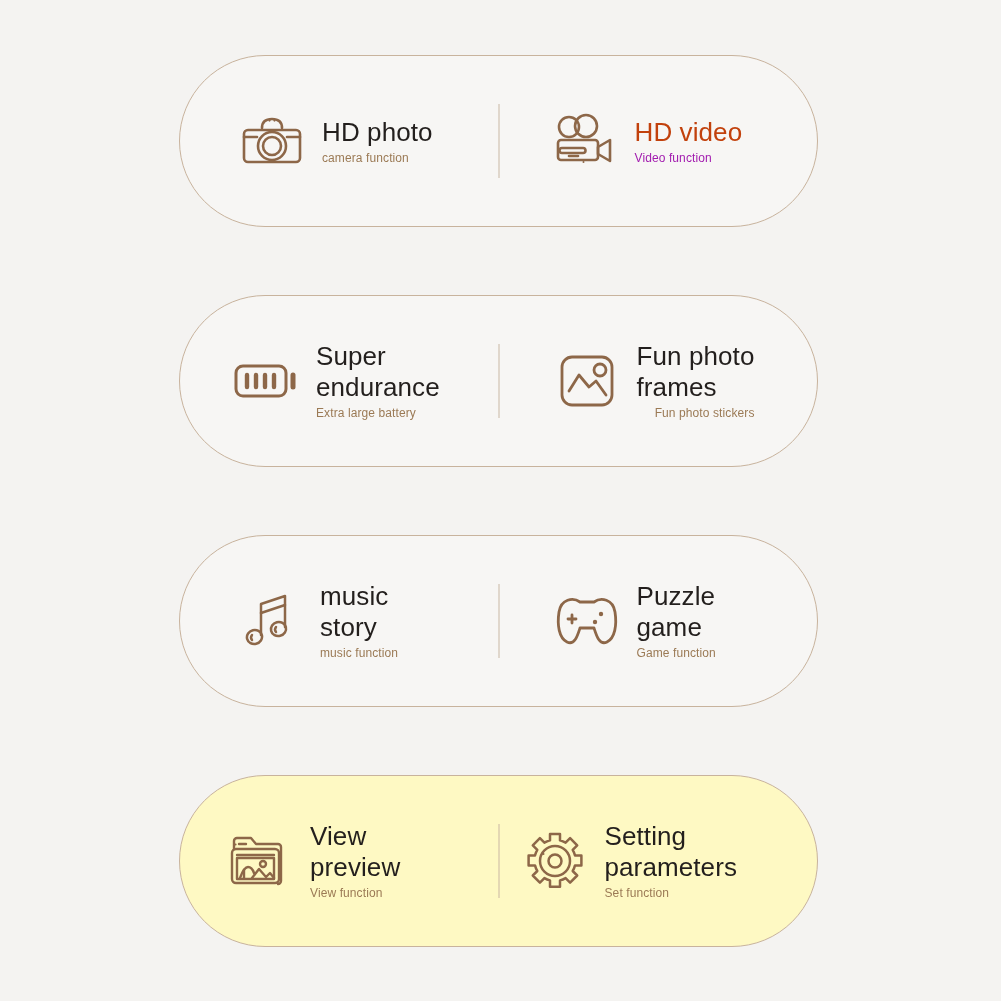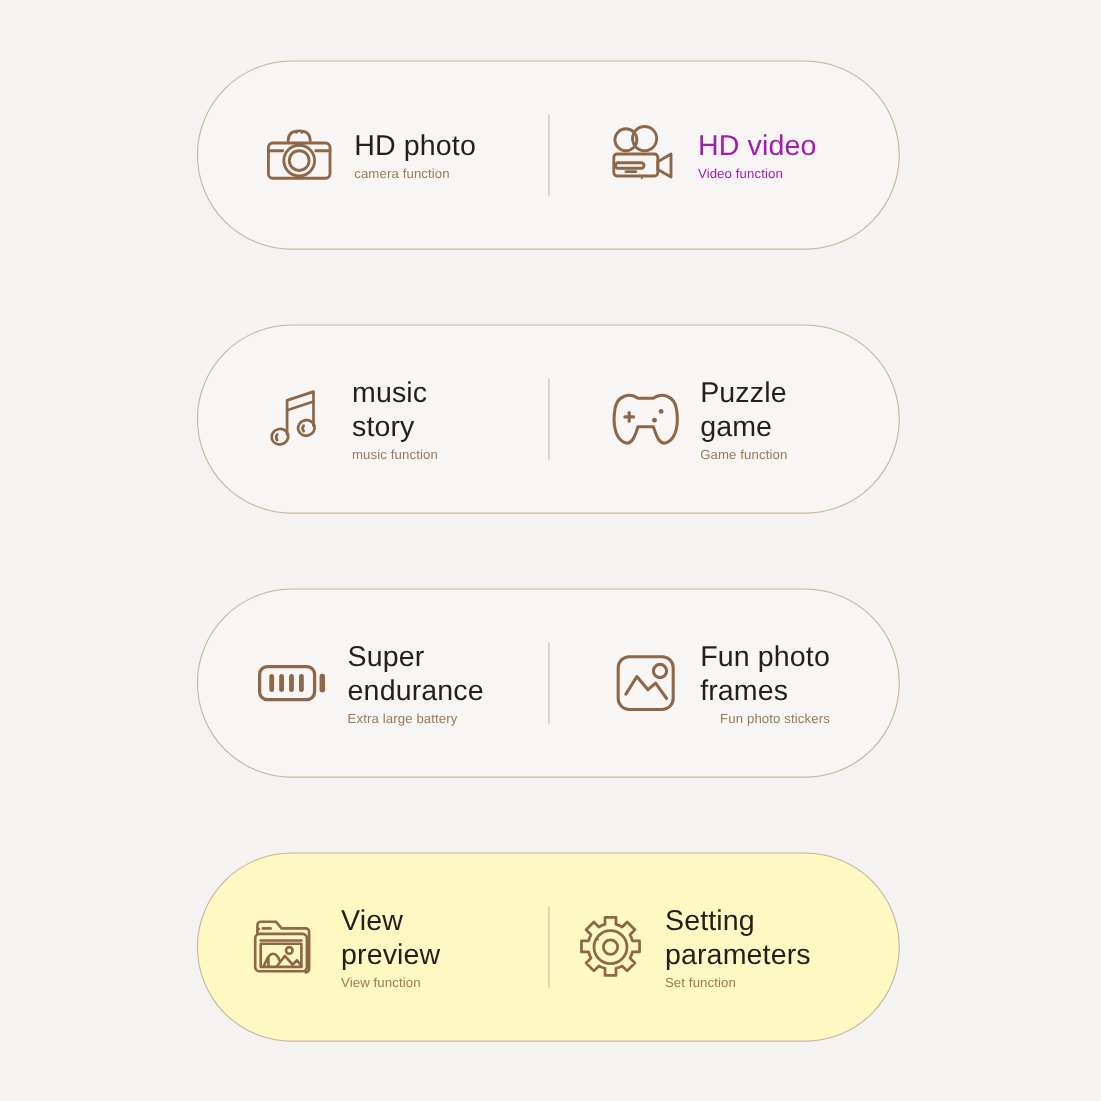--- a/index.html
+++ b/index.html
@@ -139,22 +139,59 @@
           <circle cx="16" cy="15" r="10"></circle>
           <circle cx="33" cy="14" r="11"></circle>
           <path d="M8 28 h34 a3 3 0 0 1 3 3 v14 a3 3 0 0 1 -3 3 h-34 a3 3 0 0 1 -3 -3 v-14 a3 3 0 0 1 3 -3 z"></path>
           <path d="M45 35 l12 -7 v21 l-12 -7 z"></path>
           <path d="M9 36 h21 a2.4 2.4 0 0 1 0 5 h-21 a2.4 2.4 0 0 1 0 -5 z"></path>
           <path d="M16 44 h9"></path>
           <circle cx="30.5" cy="50" r="1" fill="currentColor" stroke="none"></circle>
         </svg>
       </span>
       <div class="feature-text">
-        <div class="feature-title" style="color: #a21caf;">HD video</div>
+        <div class="feature-title" style="color: #c2410c;">HD video</div>
         <div class="feature-sub" style="color: #a21caf;">Video function</div>
+      </div>
+    </div>
+  </div>
+
+  <div class="feature-card card-3" style="background: rgb(247, 246, 244); border-color: rgb(200, 179, 157);">
+    <div class="card-half left">
+      <span class="feature-icon" style="color: rgb(141, 103, 72);">
+        <svg width="66" height="44" viewBox="0 0 66 44" fill="none" stroke="currentColor" stroke-width="3" stroke-linecap="round" stroke-linejoin="round">
+          <rect x="3" y="7" width="50" height="30" rx="7"></rect>
+          <path d="M60 16 v12" stroke-width="5"></path>
+          <path d="M14 16 v12" stroke-width="4.4"></path>
+          <path d="M23 16 v12" stroke-width="4.4"></path>
+          <path d="M32 16 v12" stroke-width="4.4"></path>
+          <path d="M41 16 v12" stroke-width="4.4"></path>
+        </svg>
+      </span>
+      <div class="feature-text">
+        <div class="feature-title" style="color: rgb(35, 31, 29);">Super
+endurance</div>
+        <div class="feature-sub" style="color: rgb(155, 122, 85);">Extra large battery</div>
+      </div>
+    </div>
+
+    <div class="card-divider" style="background: rgb(201, 183, 164);"></div>
+
+    <div class="card-half right">
+      <span class="feature-icon" style="color: rgb(141, 103, 72);">
+        <svg width="58" height="56" viewBox="0 0 58 56" fill="none" stroke="currentColor" stroke-width="2.8" stroke-linecap="round" stroke-linejoin="round">
+          <path d="M14 4 h30 a10 10 0 0 1 10 10 v28 a10 10 0 0 1 -10 10 h-30 a10 10 0 0 1 -10 -10 v-28 a10 10 0 0 1 10 -10"></path>
+          <circle cx="42" cy="17" r="6"></circle>
+          <path d="M11 38 L21 22 L31 34 L38 28 L48 42"></path>
+        </svg>
+      </span>
+      <div class="feature-text sub-right">
+        <div class="feature-title" style="color: rgb(35, 31, 29);">Fun photo
+frames</div>
+        <div class="feature-sub" style="color: rgb(155, 122, 85);">Fun photo stickers</div>
       </div>
     </div>
   </div>
 
   <div class="feature-card card-2" style="background: rgb(247, 246, 244); border-color: rgb(200, 179, 157);">
     <div class="card-half left">
       <span class="feature-icon" style="color: rgb(141, 103, 72);">
         <svg width="54" height="60" viewBox="0 0 54 60" fill="none" stroke="currentColor" stroke-width="2.5" stroke-linecap="round" stroke-linejoin="round">
           <path d="M18 44 V13 L42 5 V36"></path>
           <path d="M18 22 L42 14"></path>
@@ -180,57 +217,20 @@
           <path d="M17 21 v8"></path>
           <path d="M13 25 h8"></path>
           <circle cx="46" cy="20" r="2.2" fill="currentColor" stroke="none"></circle>
           <circle cx="40" cy="28" r="2.2" fill="currentColor" stroke="none"></circle>
         </svg>
       </span>
       <div class="feature-text">
         <div class="feature-title" style="color: rgb(35, 31, 29);">Puzzle
 game</div>
         <div class="feature-sub" style="color: rgb(155, 122, 85);">Game function</div>
-      </div>
-    </div>
-  </div>
-
-  <div class="feature-card card-3" style="background: rgb(247, 246, 244); border-color: rgb(200, 179, 157);">
-    <div class="card-half left">
-      <span class="feature-icon" style="color: rgb(141, 103, 72);">
-        <svg width="66" height="44" viewBox="0 0 66 44" fill="none" stroke="currentColor" stroke-width="3" stroke-linecap="round" stroke-linejoin="round">
-          <rect x="3" y="7" width="50" height="30" rx="7"></rect>
-          <path d="M60 16 v12" stroke-width="5"></path>
-          <path d="M14 16 v12" stroke-width="4.4"></path>
-          <path d="M23 16 v12" stroke-width="4.4"></path>
-          <path d="M32 16 v12" stroke-width="4.4"></path>
-          <path d="M41 16 v12" stroke-width="4.4"></path>
-        </svg>
-      </span>
-      <div class="feature-text">
-        <div class="feature-title" style="color: rgb(35, 31, 29);">Super
-endurance</div>
-        <div class="feature-sub" style="color: rgb(155, 122, 85);">Extra large battery</div>
-      </div>
-    </div>
-
-    <div class="card-divider" style="background: rgb(201, 183, 164);"></div>
-
-    <div class="card-half right">
-      <span class="feature-icon" style="color: rgb(141, 103, 72);">
-        <svg width="58" height="56" viewBox="0 0 58 56" fill="none" stroke="currentColor" stroke-width="2.8" stroke-linecap="round" stroke-linejoin="round">
-          <path d="M14 4 h30 a10 10 0 0 1 10 10 v28 a10 10 0 0 1 -10 10 h-30 a10 10 0 0 1 -10 -10 v-28 a10 10 0 0 1 10 -10"></path>
-          <circle cx="42" cy="17" r="6"></circle>
-          <path d="M11 38 L21 22 L31 34 L38 28 L48 42"></path>
-        </svg>
-      </span>
-      <div class="feature-text sub-right">
-        <div class="feature-title" style="color: rgb(35, 31, 29);">Fun photo
-frames</div>
-        <div class="feature-sub" style="color: rgb(155, 122, 85);">Fun photo stickers</div>
       </div>
     </div>
   </div>
 
   <div class="feature-card card-4" style="background: #fef9c3; border-color: rgb(200, 179, 157);">
     <div class="card-half left">
       <span class="feature-icon" style="color: rgb(141, 103, 72);">
         <svg width="64" height="60" viewBox="0 0 64 60" fill="none" stroke="currentColor" stroke-width="2.4" stroke-linecap="round" stroke-linejoin="round">
           <path d="M6 18 L6 10 a3 3 0 0 1 3 -3 h14 l5 6 h22 a3 3 0 0 1 3 3 v34 a3 3 0 0 1 -3 3"></path>
           <path d="M11 13 h7"></path>

